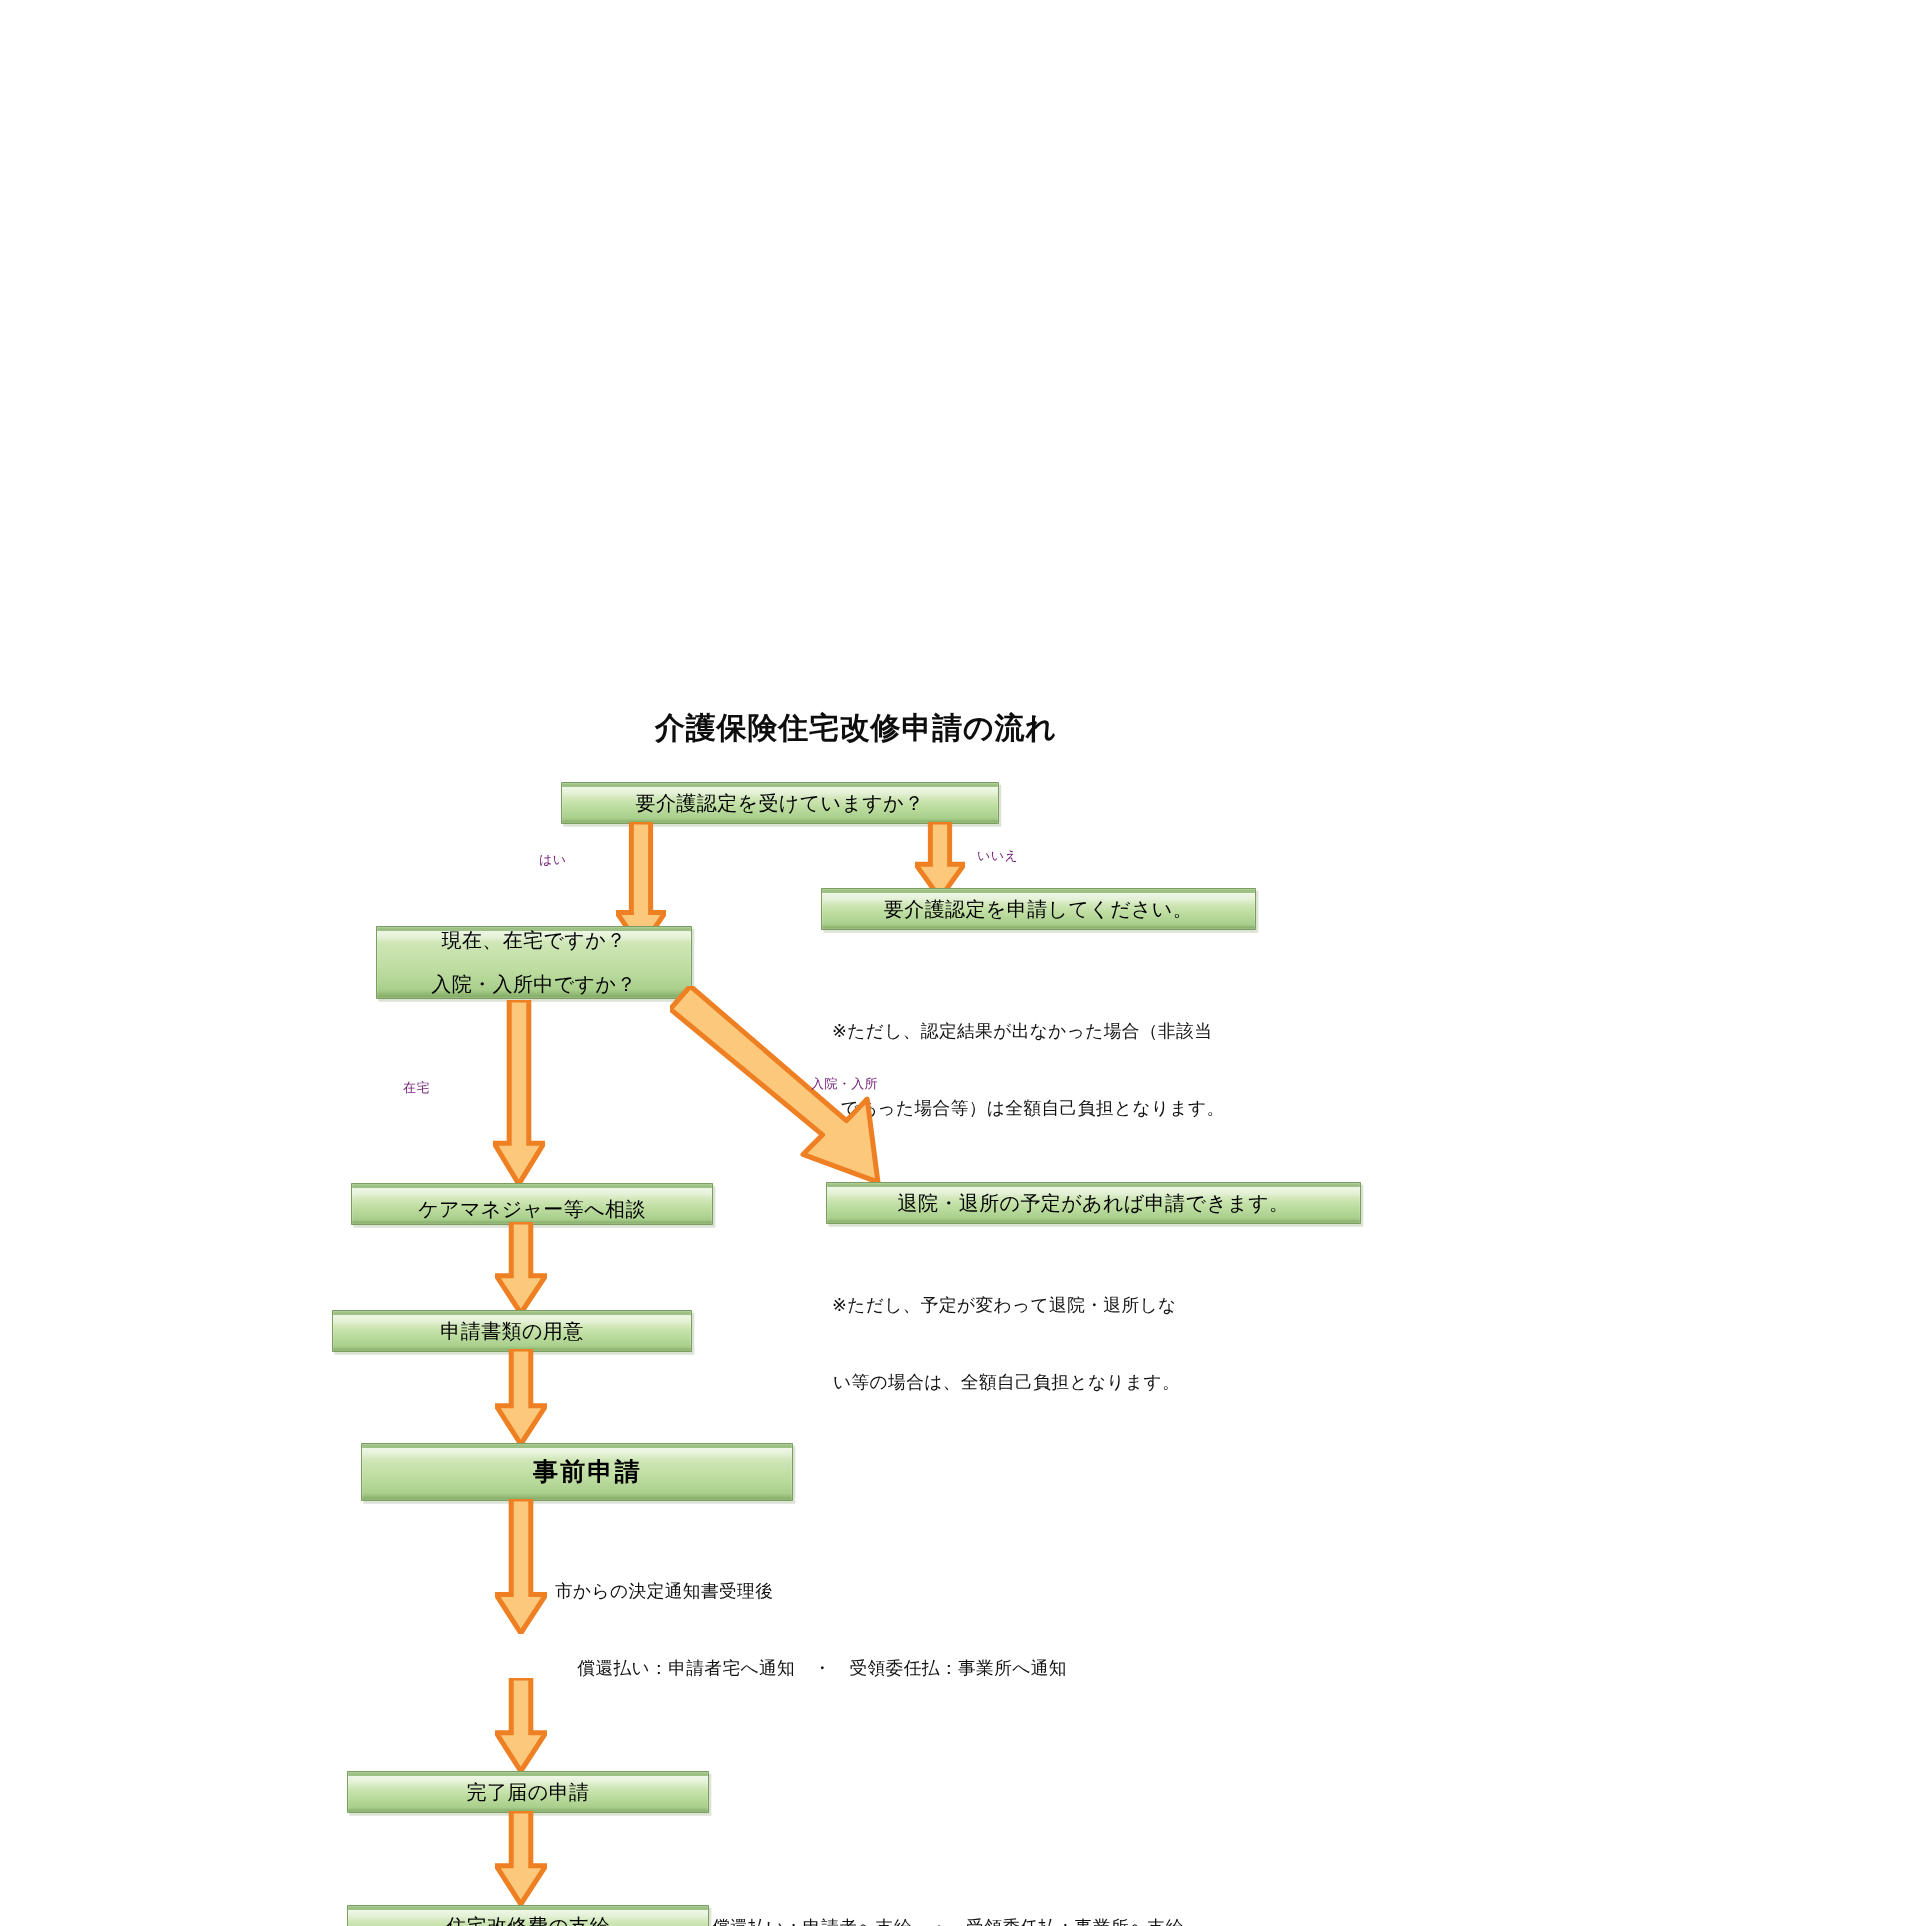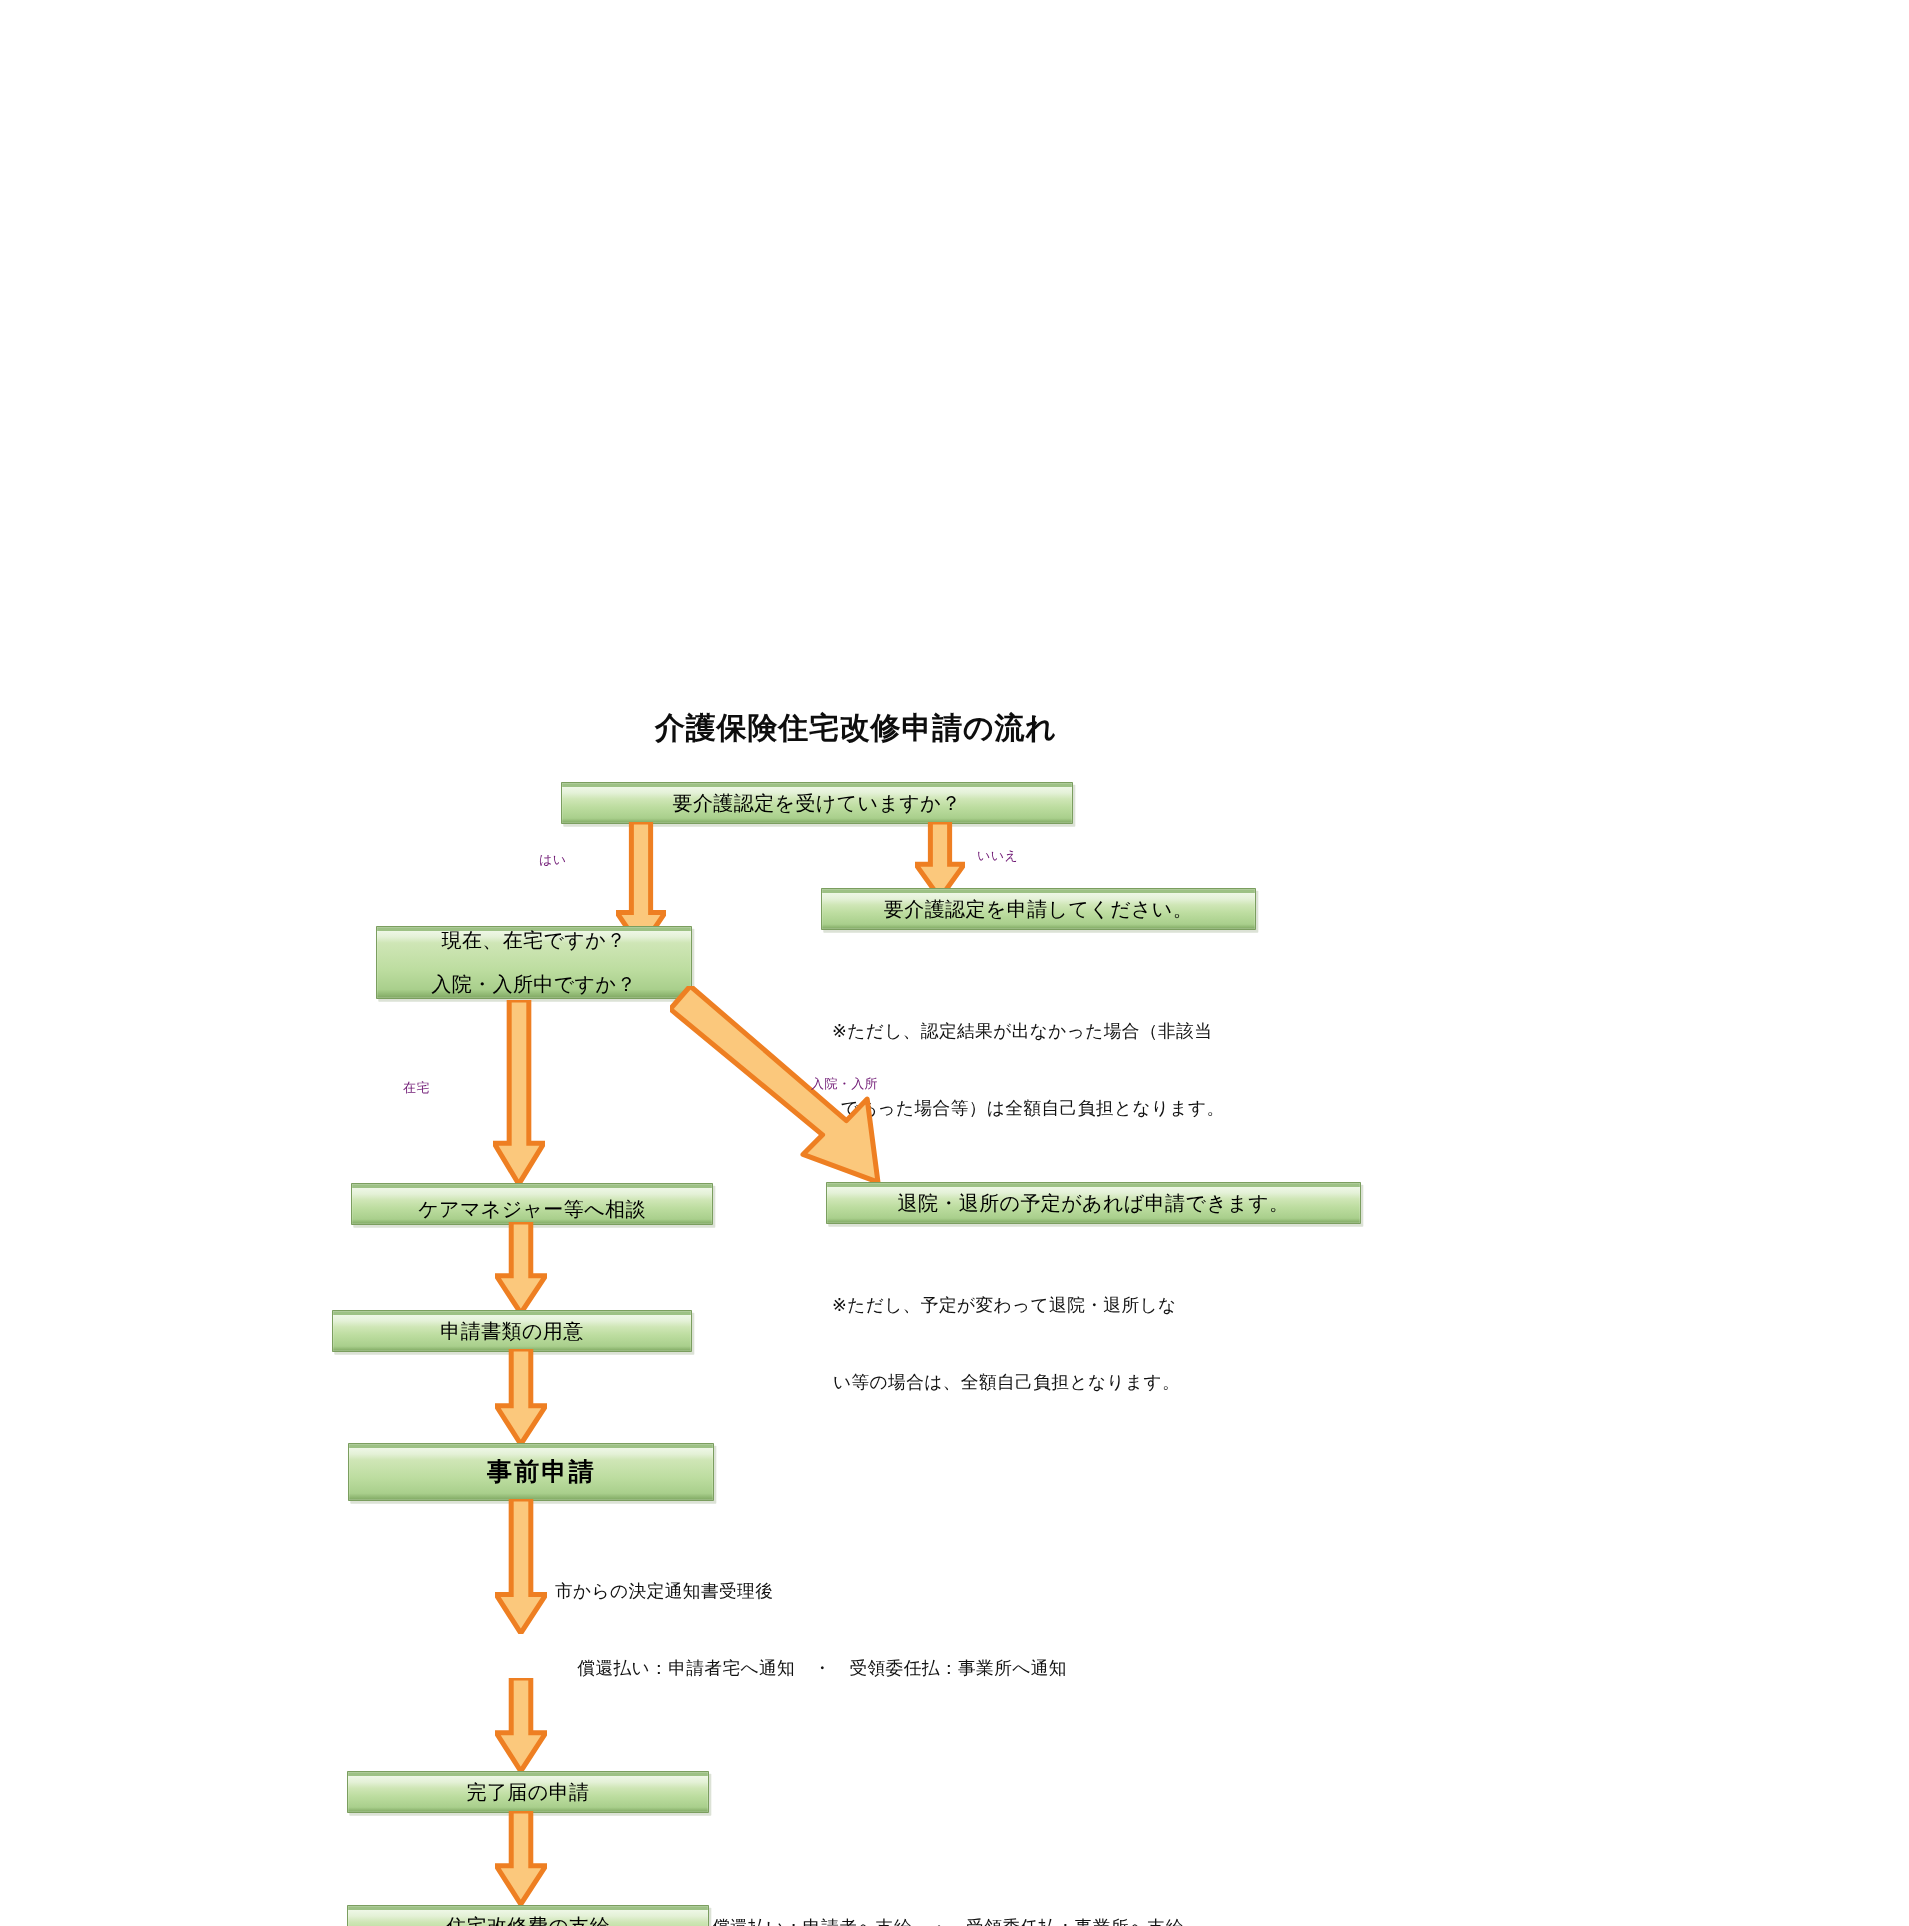--- a/index.html
+++ b/index.html
@@ -91,21 +91,21 @@
     letter-spacing: 0.4px;
   }
 </style>
 </head>
 <body>
 
 <div id="page">
 
   <div id="chart-title">介護保険住宅改修申請の流れ</div>
 
-  <div class="node" style="left:561px; top:782px; width:512px; height:42px;">
+  <div class="node" style="left:561px; top:782px; width:438px; height:42px;">
     <span class="node-label">要介護認定を受けていますか？</span>
   </div>
 
   <div class="arrow" style="left:616px; top:822px;">
     <svg width="50" height="127" viewBox="0 0 130 330">
       <polygon points="40,0 90,0 90,235 128,235 65,328 2,235 40,235" fill="#fbc87c" stroke="#ee7f22" stroke-width="13"></polygon>
     </svg>
   </div>
 
   <div class="arrow" style="left:915px; top:822px;">
@@ -170,21 +170,21 @@
   <div class="node" style="left:332px; top:1310px; width:360px; height:42px;">
     <span class="node-label">申請書類の用意</span>
   </div>
 
   <div class="arrow" style="left:495px; top:1349px;">
     <svg width="52" height="96" viewBox="0 0 135 250">
       <polygon points="42,0 93,0 93,148 132,148 67,248 3,148 42,148" fill="#fbc87c" stroke="#ee7f22" stroke-width="13"></polygon>
     </svg>
   </div>
 
-  <div class="node emphasis" style="left:348px; top:1443px; width:366px; height:58px;padding-left:28px;">
+  <div class="node emphasis" style="left:361px; top:1443px; width:432px; height:58px;padding-left:28px;">
     <span class="node-label">事前申請</span>
   </div>
 
   <div class="arrow" style="left:495px; top:1499px;">
     <svg width="52" height="135" viewBox="0 0 135 350">
       <polygon points="42,0 93,0 93,248 132,248 67,348 3,248 42,248" fill="#fbc87c" stroke="#ee7f22" stroke-width="13"></polygon>
     </svg>
   </div>
 
   <div class="anno" style="left:555px; top:1527px;">

